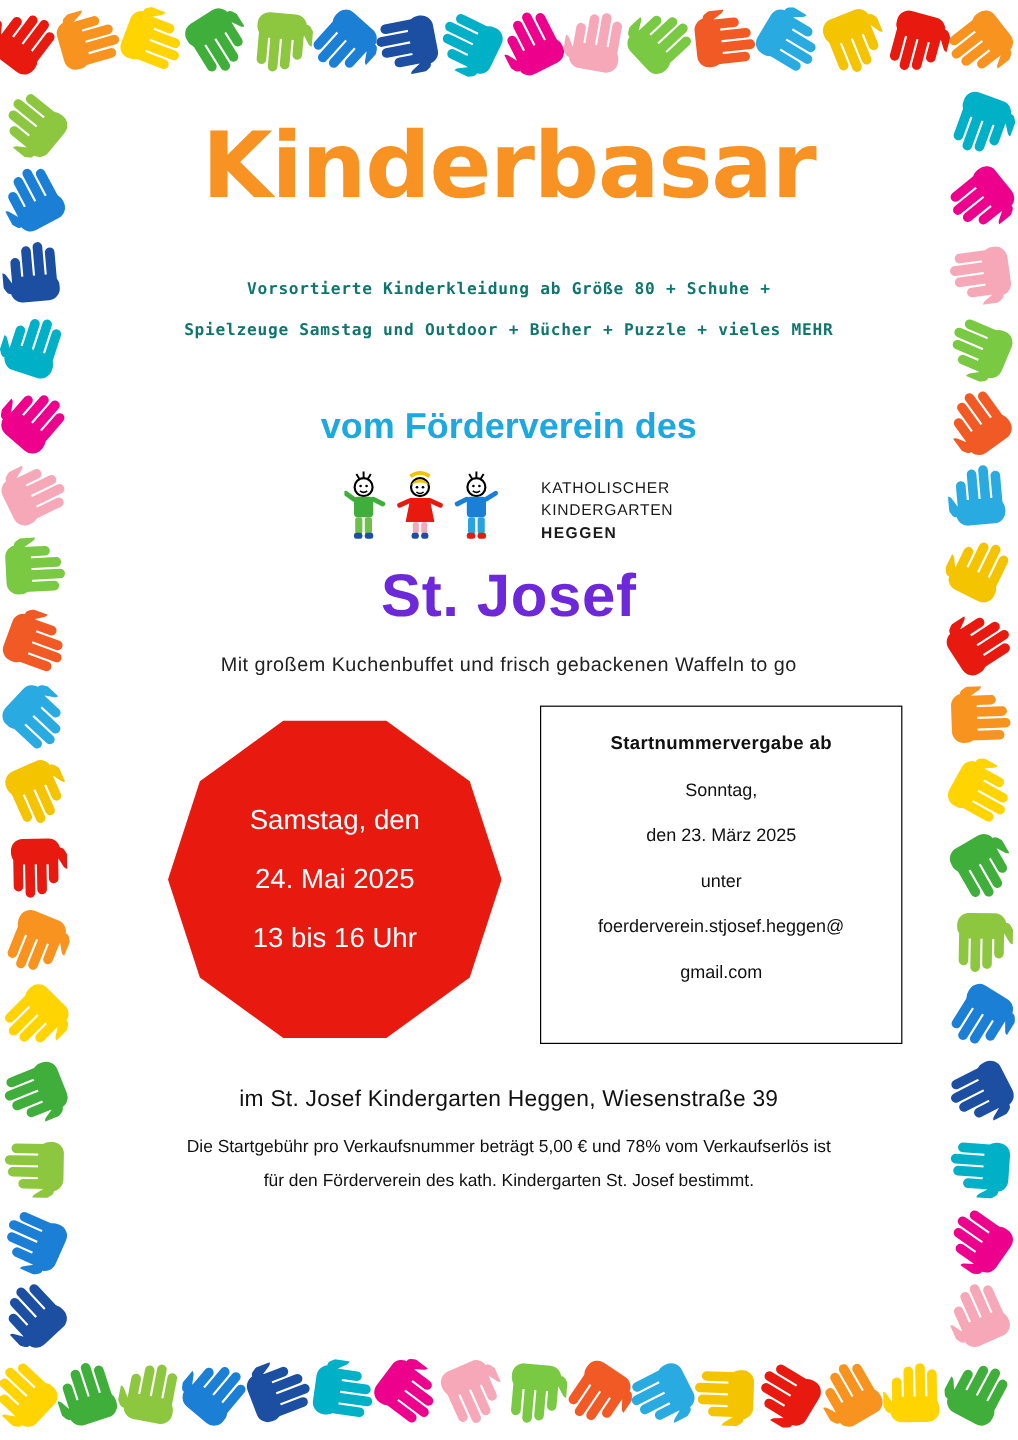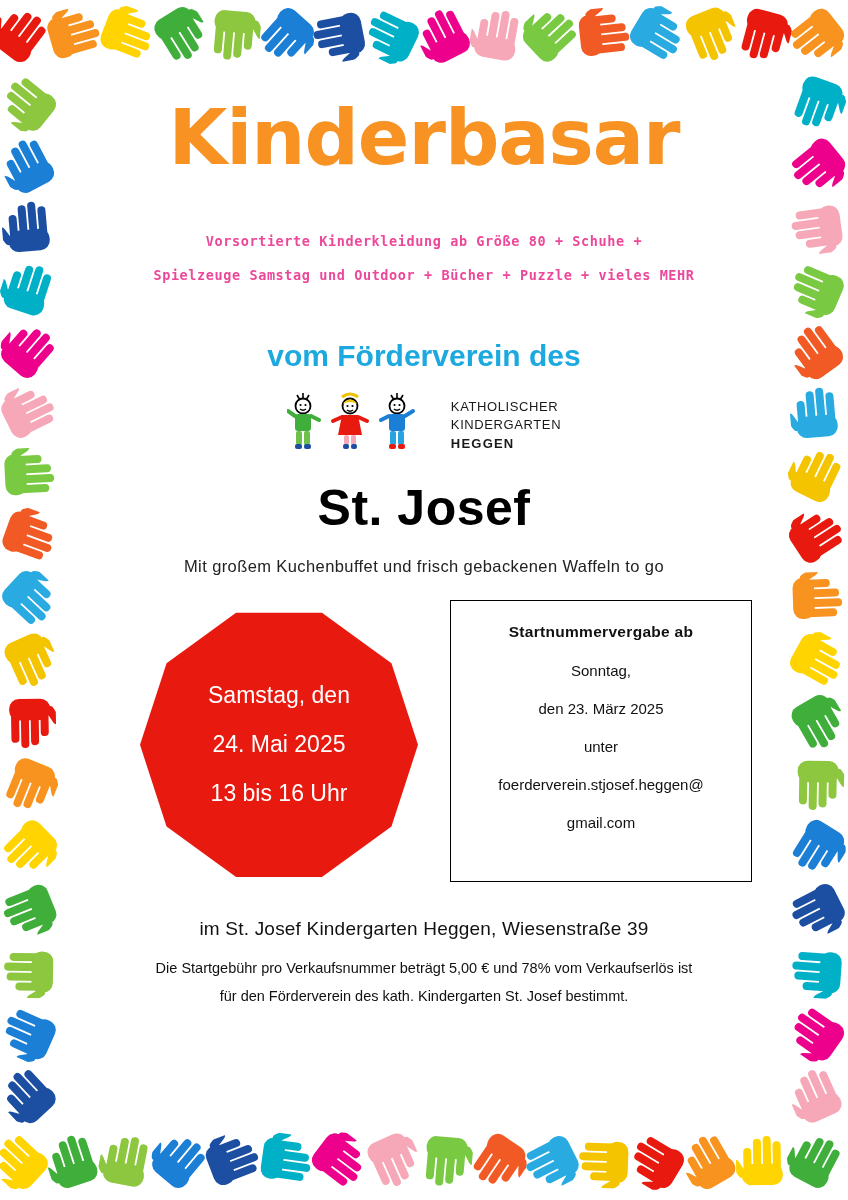--- a/index.html
+++ b/index.html
@@ -50,21 +50,21 @@
     font-size: 76px;
     font-weight: bold;
     color: #F79223;
     letter-spacing: -1px;
     line-height: 1;
     margin-top: 8px;
   }
 
   .subtitle-block {
     margin-top: 48px;
-    color: #ec4899;
+    color: #0f766e;
     font-family: "DejaVu Sans Mono", monospace;
     font-size: 13.5px;
     font-weight: bold;
     letter-spacing: 0.6px;
     line-height: 2.55;
     text-align: center;
   }
 
   .verein {
     margin-top: 46px;
@@ -86,22 +86,22 @@
     text-align: left;
     font-family: "Liberation Sans", sans-serif;
     font-size: 13px;
     line-height: 1.45;
     color: #1a1a1a;
     letter-spacing: 0.6px;
   }
   .logo-text .bold { font-weight: bold; letter-spacing: 1.2px; }
 
   .stjosef {
-    margin-top: 14px;
-    color: #000000;
+    margin-top: 2px;
+    color: #6d28d9;
     font-size: 50px;
     font-weight: bold;
     font-family: "Liberation Sans", sans-serif;
     letter-spacing: 0.5px;
   }
 
   .kuchen {
     margin-top: 20px;
     font-size: 16.5px;
     color: #222;

